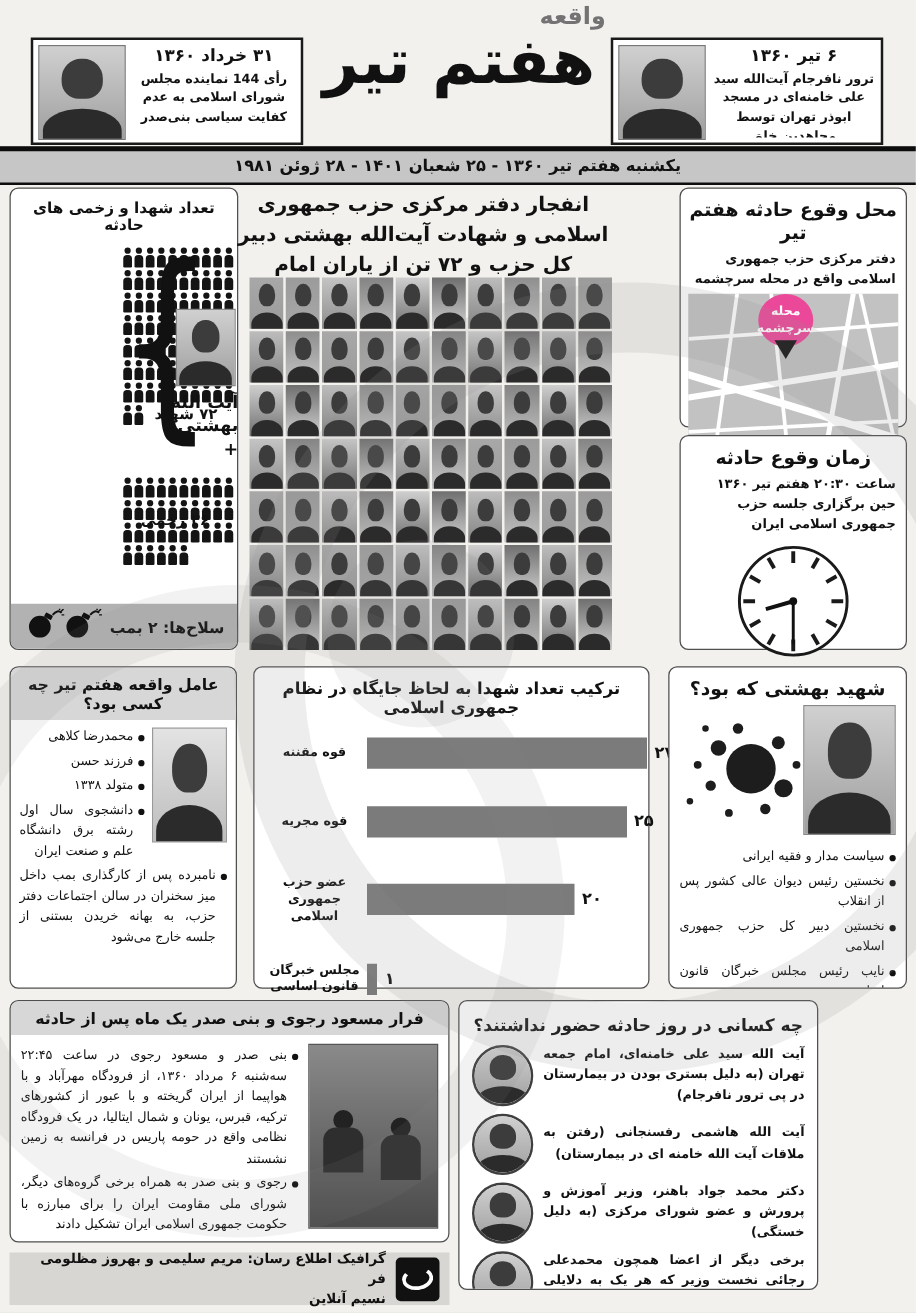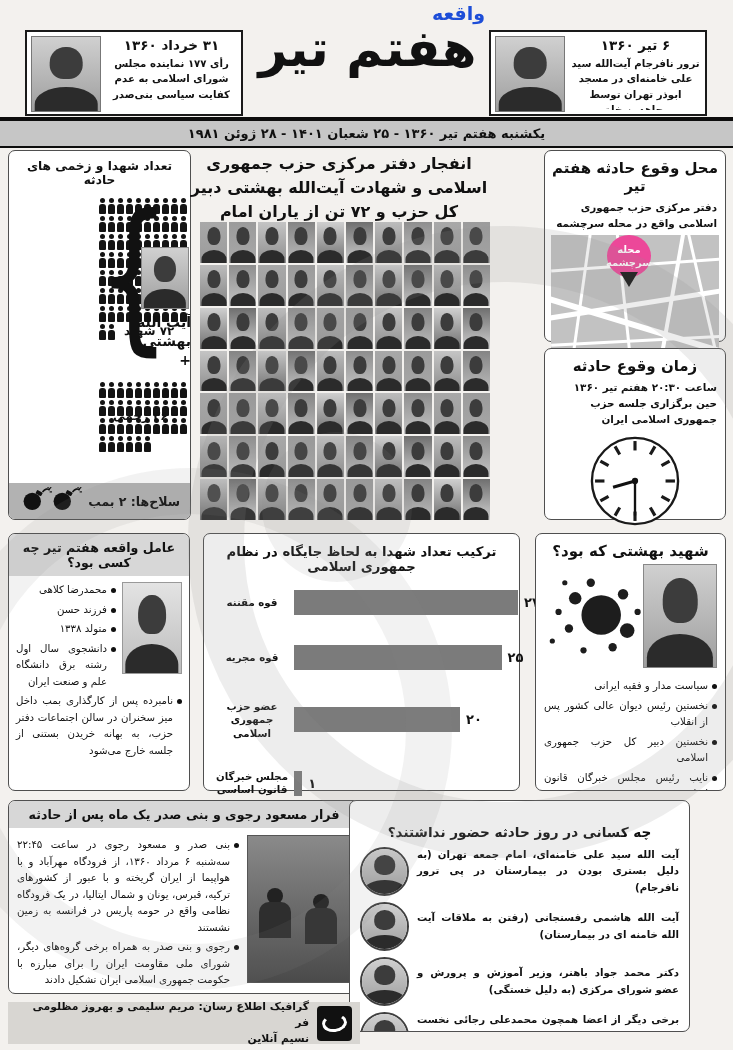--- a/index.html
+++ b/index.html
@@ -10,21 +10,21 @@
   
   .news-box{position:absolute;top:30px;width:218px;height:86px;background:#fff;border:2px solid #1a1a1a;
             display:flex;gap:5px;padding:4px;box-sizing:border-box}
   #news-left{left:25px}
   #news-right{right:26px}
   .news-photo{width:68px;height:100%;flex:none;border:1px solid #777}
   .news-txt{flex:1;text-align:center;overflow:hidden}
   .news-date{font-weight:bold;font-size:13.5px;margin:1px 0 3px}
   .news-body{font-weight:bold;font-size:10.2px;line-height:1.5}
   #masthead{position:absolute;left:250px;top:2px;width:235px;text-align:center}
-  #kicker{color:#1d4ed8;font-size:19px;font-weight:bold;text-align:right;padding-left:14px;direction:rtl}
+  #kicker{color:#737373;font-size:19px;font-weight:bold;text-align:right;padding-left:14px;direction:rtl}
   #m-title{font-size:50px;font-weight:bold;line-height:1.02;letter-spacing:-2px}
   #date-bar{position:absolute;left:0;right:0;top:117px;height:25px;background:#c6c6c6;
             border-top:4px solid #0d0d0d;border-bottom:2px solid #0d0d0d;
             text-align:center;font-weight:bold;font-size:13px;line-height:25px}
 
   
   #stats-box{position:absolute;left:8px;top:150px;width:183px;height:370px;overflow:hidden}
   #stats-heading{text-align:center;font-weight:bold;font-size:12.2px;padding-top:8px}
   #martyrs-wrap{position:relative;margin-top:10px;height:166px}
   .pict-grid{direction:ltr;width:92px;margin-left:8px;line-height:0;font-size:0}
@@ -108,21 +108,21 @@
   #escape-content{display:flex;gap:8px;padding:7px 8px}
   #escape-photo{width:102px;height:146px;flex:none;border:1px solid #555;position:relative;overflow:hidden;
                 background:linear-gradient(#8a8a8a,#4a4a4a)}
   .scene-man{position:absolute;width:34px;height:52px;background:transparent}
   .scene-man::before{content:"";position:absolute;top:0;left:50%;transform:translateX(-50%);
                      width:16px;height:16px;border-radius:50%;background:#222}
   .scene-man::after{content:"";position:absolute;top:14px;left:50%;transform:translateX(-50%);
                     width:32px;height:36px;border-radius:10px 10px 0 0;background:#2e2e2e}
   #escape-bullets{flex:1;min-width:0;padding-top:2px}
 
-  #absent-box{position:absolute;left:349px;top:800px;width:341px;height:232px;padding:19px 10px;overflow:hidden}
+  #absent-box{position:absolute;left:367px;top:800px;width:288px;height:232px;padding:8px 10px;overflow:hidden}
   #absent-heading{text-align:center;font-weight:bold;font-size:13.6px;margin:4px 0 7px}
   .abs-row{display:flex;gap:8px;align-items:center;margin-bottom:6px}
   .abs-photo{width:45px;height:45px;border-radius:50%;overflow:hidden;border:2px solid #3f3f3f;flex:none}
   .abs-txt{font-size:10.2px;font-weight:bold;line-height:1.6;text-align:justify;flex:1;min-width:0}
 
   
   #footer-bar{position:absolute;left:8px;top:1002px;width:352px;height:42px;background:#d8d6d2;
               display:flex;align-items:center;gap:8px;padding:0 8px;box-sizing:border-box}
   #footer-logo{width:35px;height:35px;background:#111;border-radius:4px;flex:none;
                display:flex;align-items:center;justify-content:center}
@@ -137,21 +137,21 @@
   #wm3{left:262px;top:432px;width:150px;height:150px;background:rgba(140,140,140,.12)}
 </style>
 </head>
 <body>
 
 <div class="page">
 
   <div id="news-left" class="news-box">
     <div class="news-txt">
       <div class="news-date">۳۱ خرداد ۱۳۶۰</div>
-      <div class="news-body">رأی ۱۷۷ نماینده مجلس شورای اسلامی به عدم کفایت سیاسی بنی‌صدر</div>
+      <div class="news-body">رأی 144 نماینده مجلس شورای اسلامی به عدم کفایت سیاسی بنی‌صدر</div>
     </div>
     <div class="news-photo portrait"></div>
   </div>
 
   <div id="masthead">
     <div id="kicker">واقعه</div>
     <div id="m-title">هفتم تیر</div>
   </div>
 
   <div id="news-right" class="news-box">

